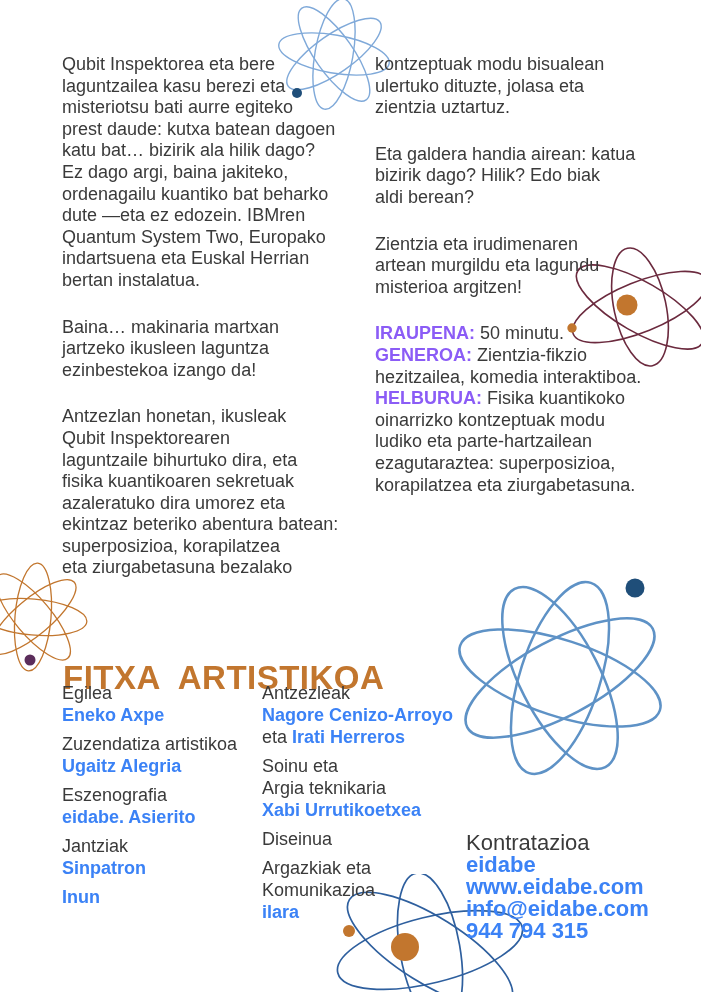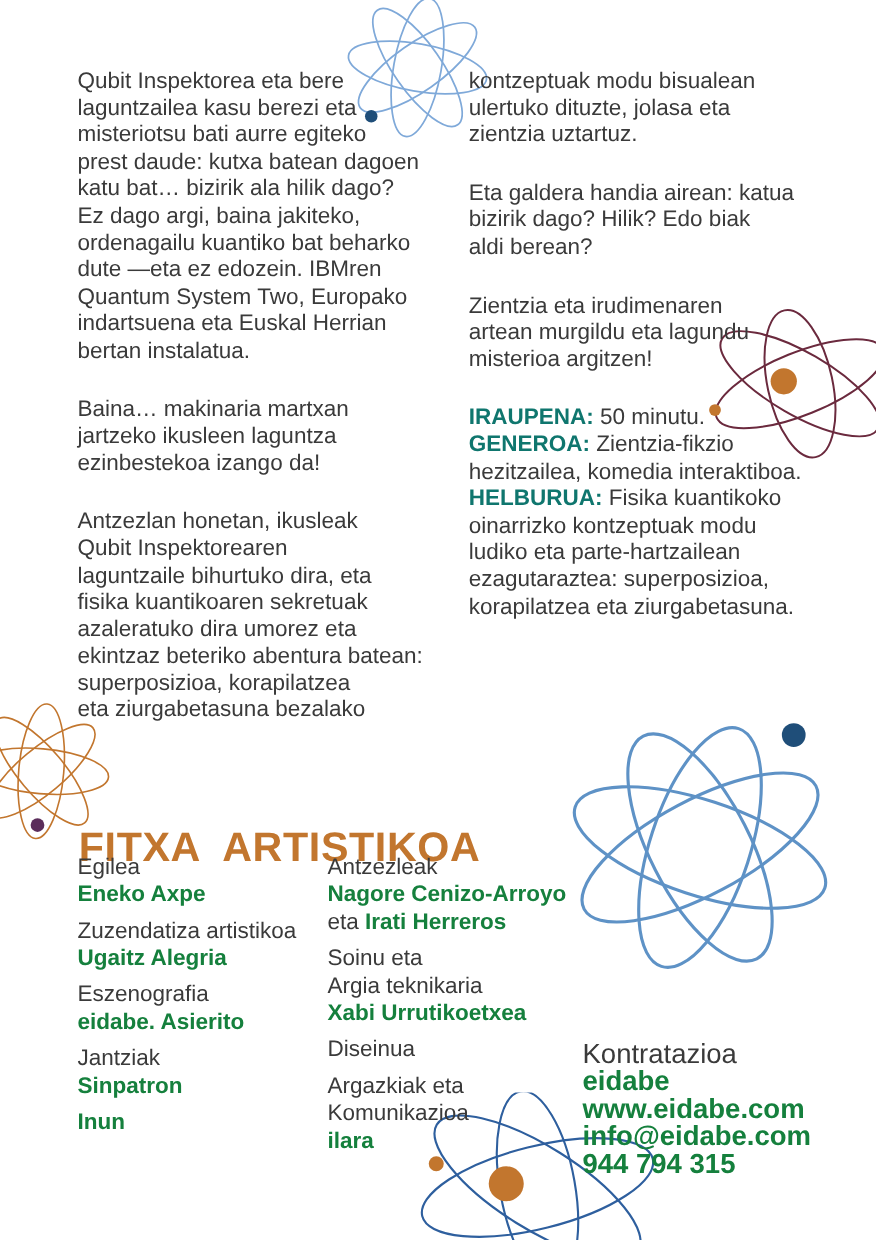--- a/index.html
+++ b/index.html
@@ -7,32 +7,32 @@
     width:701px;height:992px;position:relative;overflow:hidden;
     background:#ffffff;color:#3a3a3a;
     font-family:"Liberation Sans", sans-serif;
   }
   .prelines{white-space:pre-line;}
   .col{position:absolute;}
   .col-left{left:62px;top:54px;width:312px;}
   .col-right{left:375px;top:54px;width:324px;}
   p.para{margin:0 0 25px 0;font-size:18px;line-height:21.6px;white-space:pre-line;}
   .details{margin-top:13px;font-size:18px;line-height:21.6px;}
-  .detail-label{color:#0f766e;font-weight:bold;}
+  .detail-label{color:#8b5cf6;font-weight:bold;}
   h1.title{
     position:absolute;left:63px;top:660px;margin:0;
     font-size:33px;line-height:36px;font-weight:bold;color:#C2762E;
     white-space:pre;letter-spacing:0.5px;
   }
   .credits-col{position:absolute;font-size:18px;line-height:22px;}
   .credits-1{left:62px;top:682px;width:198px;}
   .credits-2{left:262px;top:682px;width:208px;}
   .credit-block{margin:0 0 7px 0;}
   .role{color:#3a3a3a;}
-  .name{color:#15803d;font-weight:bold;}
+  .name{color:#3b82f6;font-weight:bold;}
   .contact{position:absolute;left:466px;top:832px;font-size:22px;line-height:22px;}
   svg.atom{position:absolute;display:block;}
   .atom-top{left:270px;top:0;}
   .atom-maroon{left:552px;top:242px;}
   .atom-orange{left:-25px;top:556px;}
   .atom-big{left:448px;top:550px;}
   .atom-bottom{left:318px;top:874px;}
 </style>
 </head>
 <body>

